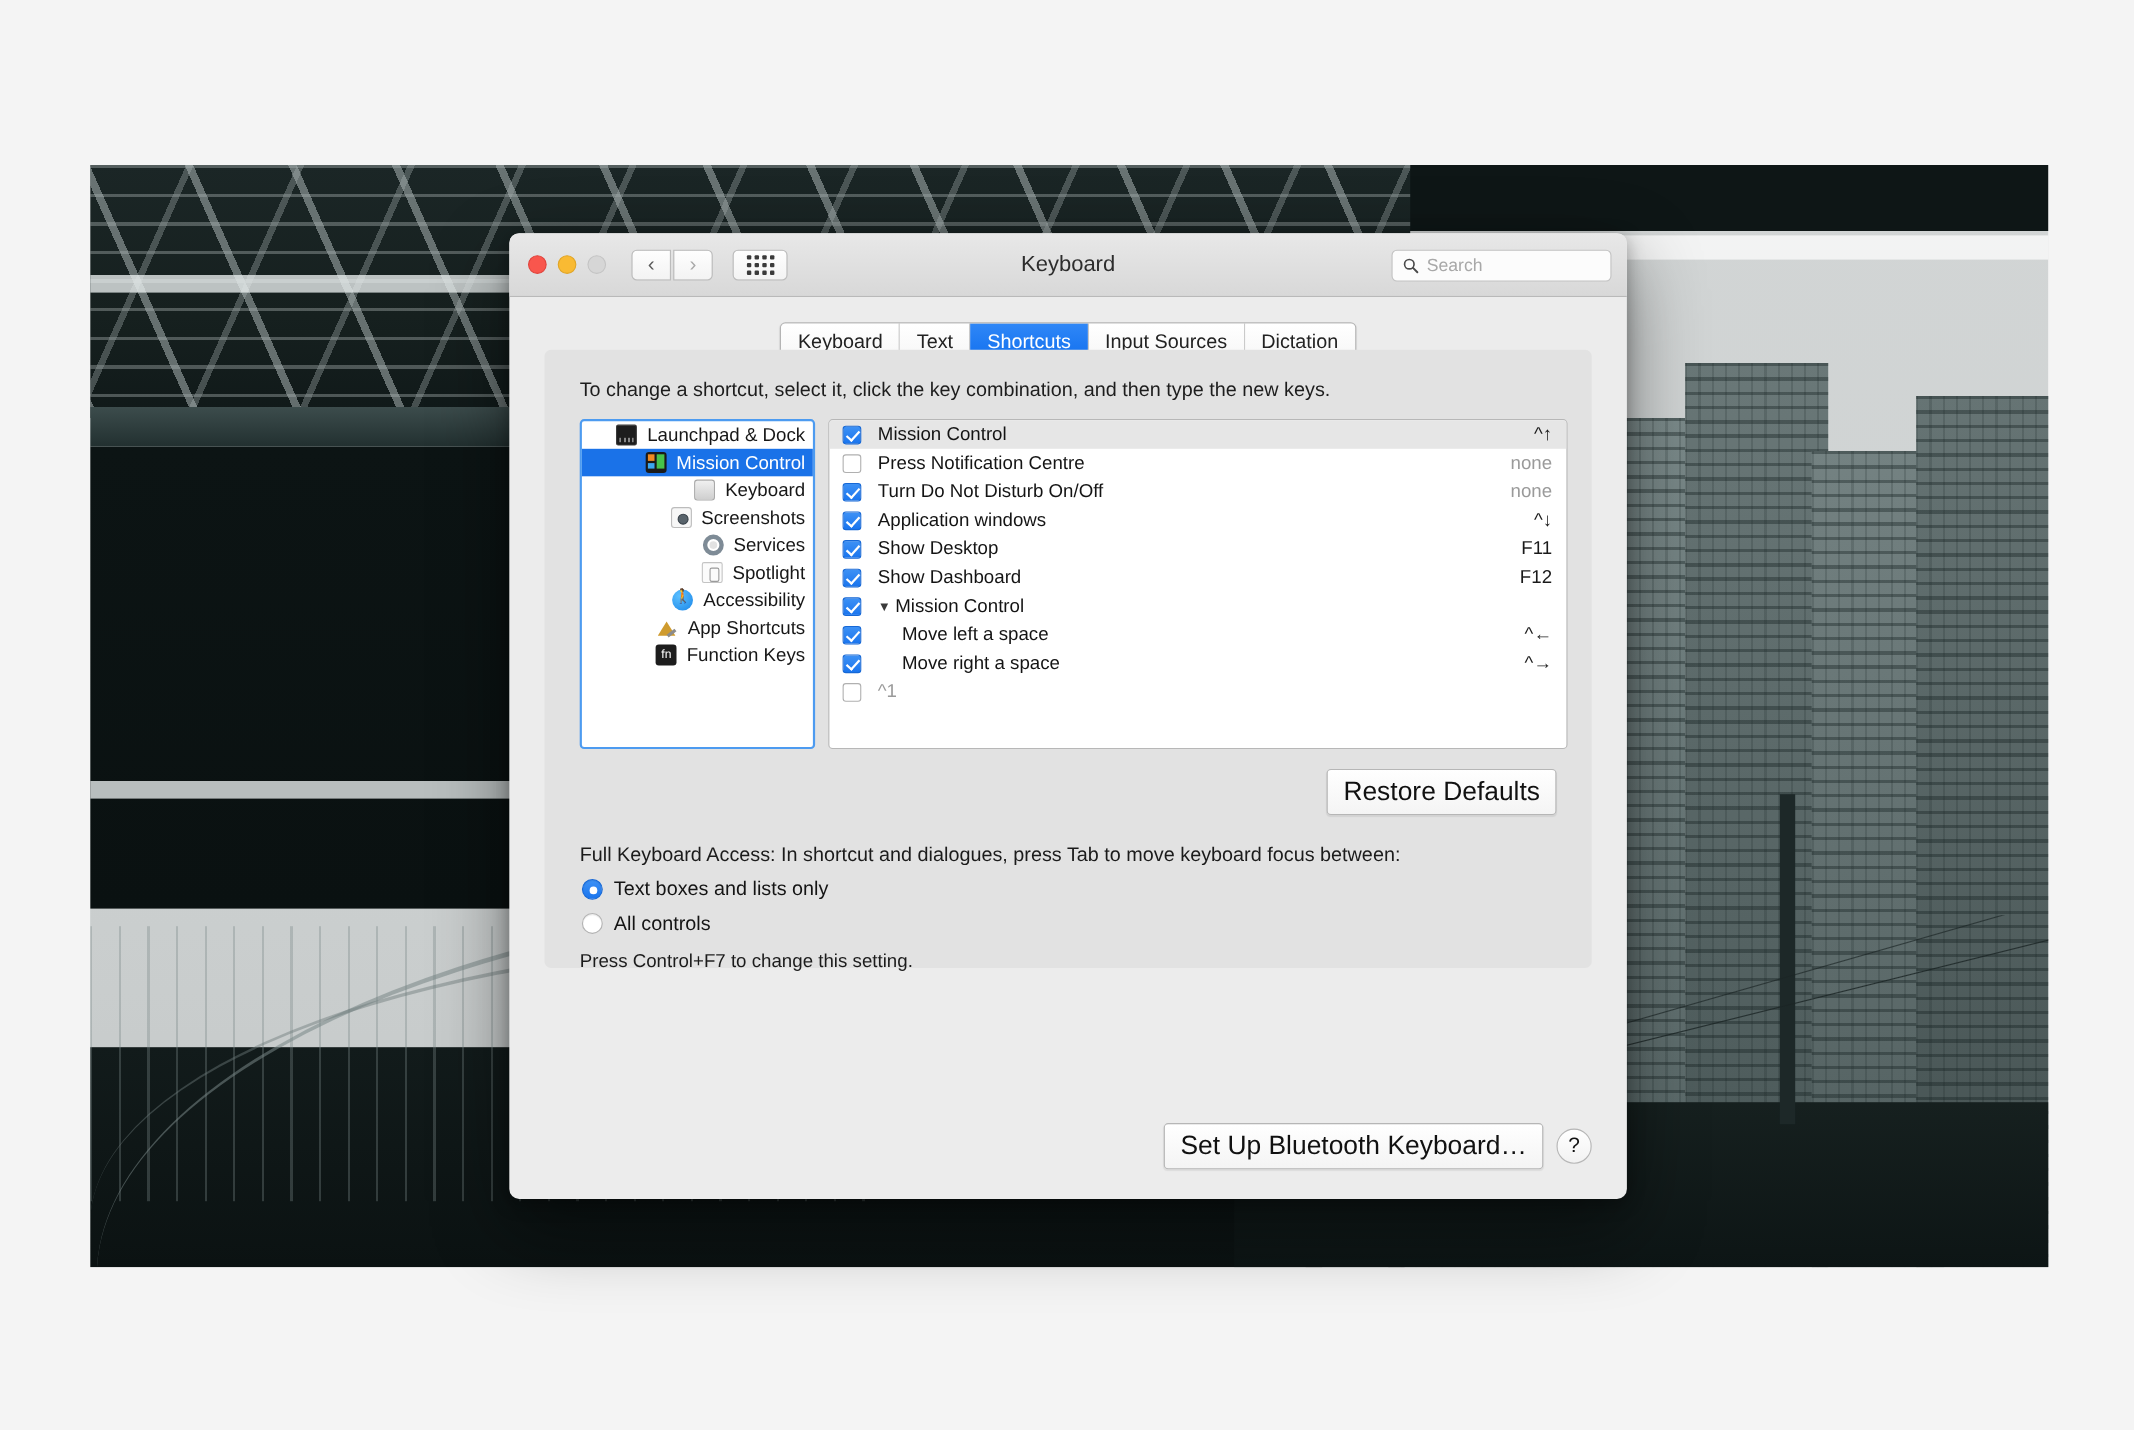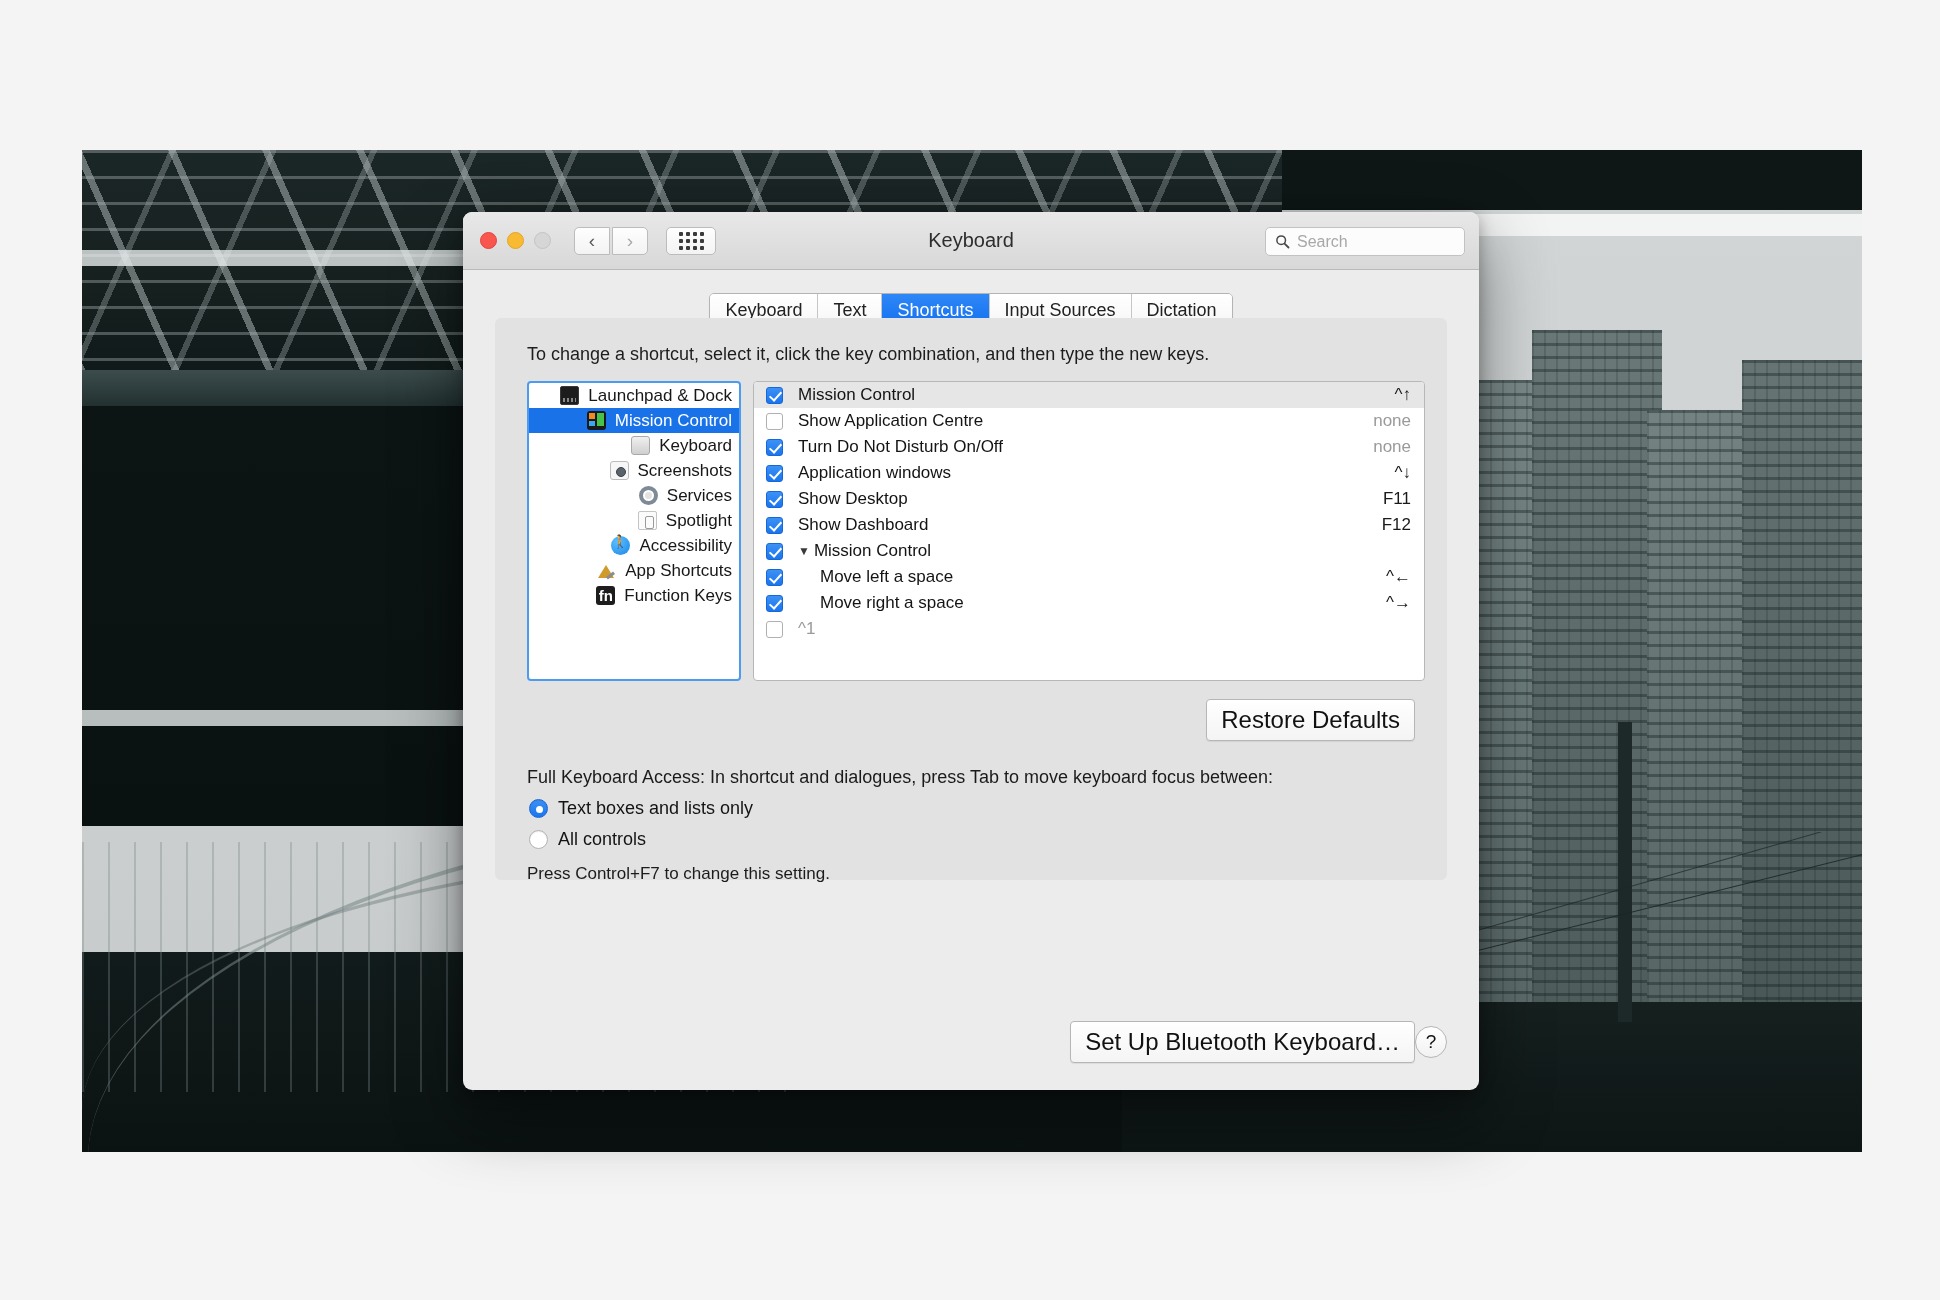--- a/index.html
+++ b/index.html
@@ -254,21 +254,21 @@
   .ic-ax { background: radial-gradient(circle at 35% 30%, #5cc0ff, #1a86e8); border-radius: 50%; }
   .ic-ax:after { content:"\1F6B6"; position:absolute; left:0; right:0; top:-2px;
                  font-size:13px; text-align:center; color:#fff; }
   .ic-as { background: transparent; }
   .ic-as:before { content:""; position:absolute; left:1px; bottom:2px; width:0; height:0;
                   border-left:8px solid transparent; border-right:8px solid transparent;
                   border-bottom:13px solid #cf9b2e; }
   .ic-as:after { content:""; position:absolute; left:9px; bottom:3px; width:9px; height:3px;
                  background:#8c8c8c; transform: rotate(-38deg); }
   .ic-fn { background: #1d1d1d; border-radius: 3px; color: #fff;
-           font-size: 15px; font-weight: bold; text-align: center; line-height: 19px; }
+           font-size: 11px; font-weight: normal; text-align: center; line-height: 19px; }
 
   .shortlist {
     width: 672px; height: 300px;
     background: #fff;
     border: 1px solid #b7b7b7;
     border-radius: 4px;
     overflow: hidden;
   }
   .sc-row {
     display: flex; align-items: center;
@@ -310,21 +310,21 @@
   }
   .radio.on { background: linear-gradient(180deg,#3d91f5,#1a75ee); border-color: #1668d6; }
   .radio.on:after { content:""; position:absolute; left:6px; top:6px; width:7px; height:7px;
                     border-radius:50%; background:#fff; }
   .radio-label { font-size: 18px; color: #141414; }
   .note { padding: 14px 0 0 32px; font-size: 17px; color: #1b1b1b; }
 
   .footer {
     position: absolute; left: 0; right: 0; bottom: 0;
     height: 96px; display: flex; align-items: center; justify-content: flex-end;
-    gap: 0; padding-right: 32px;
+    gap: 12px; padding-right: 32px;
   }
   .helpbtn {
     width: 32px; height: 32px; border-radius: 50%;
     background: linear-gradient(180deg,#ffffff,#f2f2f2);
     border: 1px solid #b6b6b6;
     display: flex; align-items: center; justify-content: center;
     font-size: 19px; color: #111;
   }
 </style>
 </head>
@@ -493,21 +493,21 @@
           <div class="sc-row sel">
             <span class="cbox on"></span>
             <span class="sc-label">
                 <span>Mission Control</span>
               </span>
             <span class="sc-key">^↑</span>
           </div>
           <div class="sc-row">
             <span class="cbox"></span>
             <span class="sc-label">
-                <span>Show Application Centre</span>
+                <span>Press Notification Centre</span>
               </span>
             <span class="sc-key muted">none</span>
           </div>
           <div class="sc-row">
             <span class="cbox on"></span>
             <span class="sc-label">
                 <span>Turn Do Not Disturb On/Off</span>
               </span>
             <span class="sc-key muted">none</span>
           </div>

